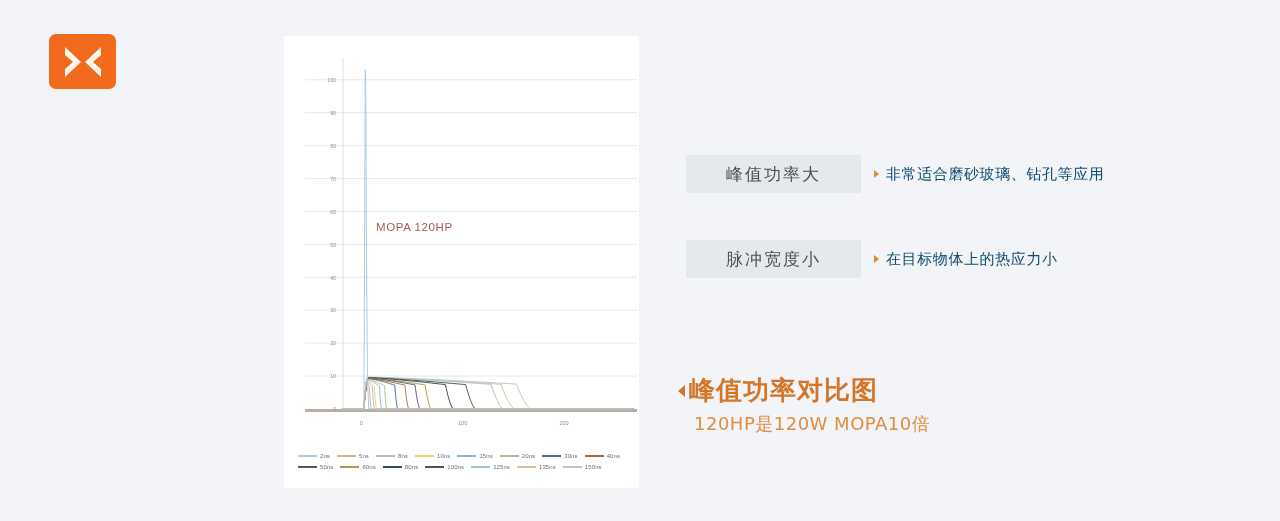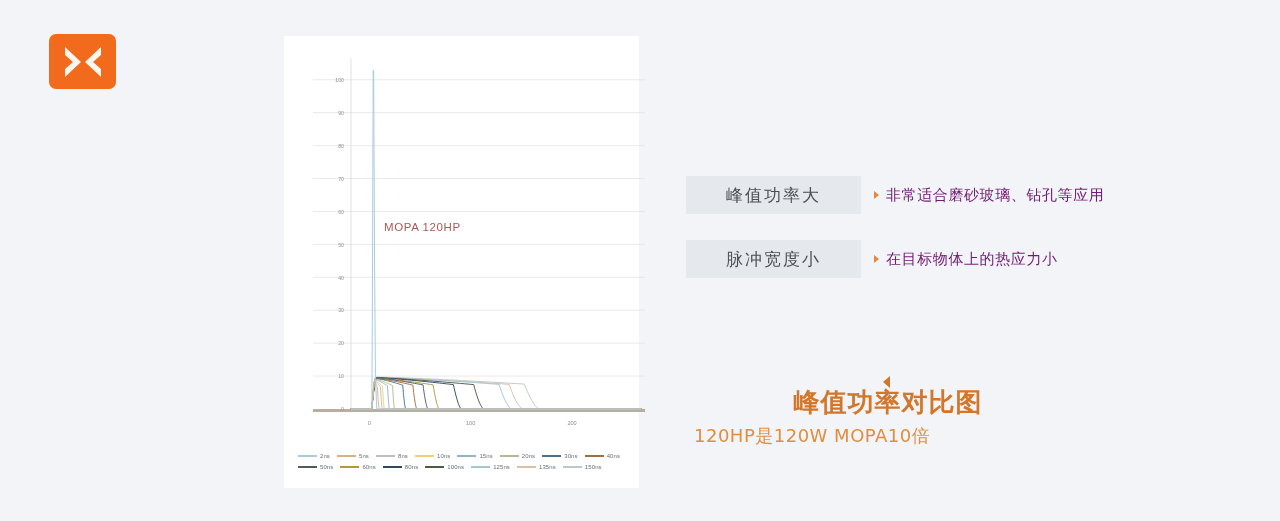--- a/index.html
+++ b/index.html
@@ -35,21 +35,21 @@
     position: absolute;
     left: 284px;
     top: 36px;
     width: 355px;
     height: 452px;
     background: #ffffff;
   }
 
   #chart-area {
     position: absolute;
-    left: 12px;
+    left: 4px;
     top: 0;
     width: 355px;
     height: 410px;
     text-align: right;
   }
   #chart-svg { display: block; }
 
   
   #chart-legend {
     position: absolute;
@@ -83,21 +83,21 @@
     letter-spacing: 0.1px;
     line-height: 1;
   }
 
   
   .feature-row {
     position: absolute;
     display: flex;
     align-items: center;
   }
-  #feature-row-0 { left: 686px; top: 176px; }
+  #feature-row-0 { left: 686px; top: 155px; }
   #feature-row-1 { left: 686px; top: 240px; }
 
   .feature-chip {
     width: 175px;
     height: 38px;
     background: #e5e8ec;
     display: flex;
     align-items: center;
     justify-content: center;
   }
@@ -112,36 +112,35 @@
     height: 0;
     border-left: 5px solid #e08a3c;
     border-top: 4px solid transparent;
     border-bottom: 4px solid transparent;
     margin-left: 13px;
     margin-right: 7px;
     flex: none;
   }
   .feature-desc {
     font-size: 15px;
-    color: #701a75;
+    color: #0c4a6e;
     letter-spacing: 0.6px;
     font-family: Liberation Serif, serif;
   }
 
   
   #headline-block {
     position: absolute;
     left: 678px;
     top: 376px;
     width: 420px;
   }
   #headline-line-1 {
     display: flex;
     align-items: center;
-    flex-direction: column;
   }
   .headline-arrow {
     width: 0;
     height: 0;
     border-right: 7px solid #d4762a;
     border-top: 6px solid transparent;
     border-bottom: 6px solid transparent;
     margin-right: 4px;
     flex: none;
   }

